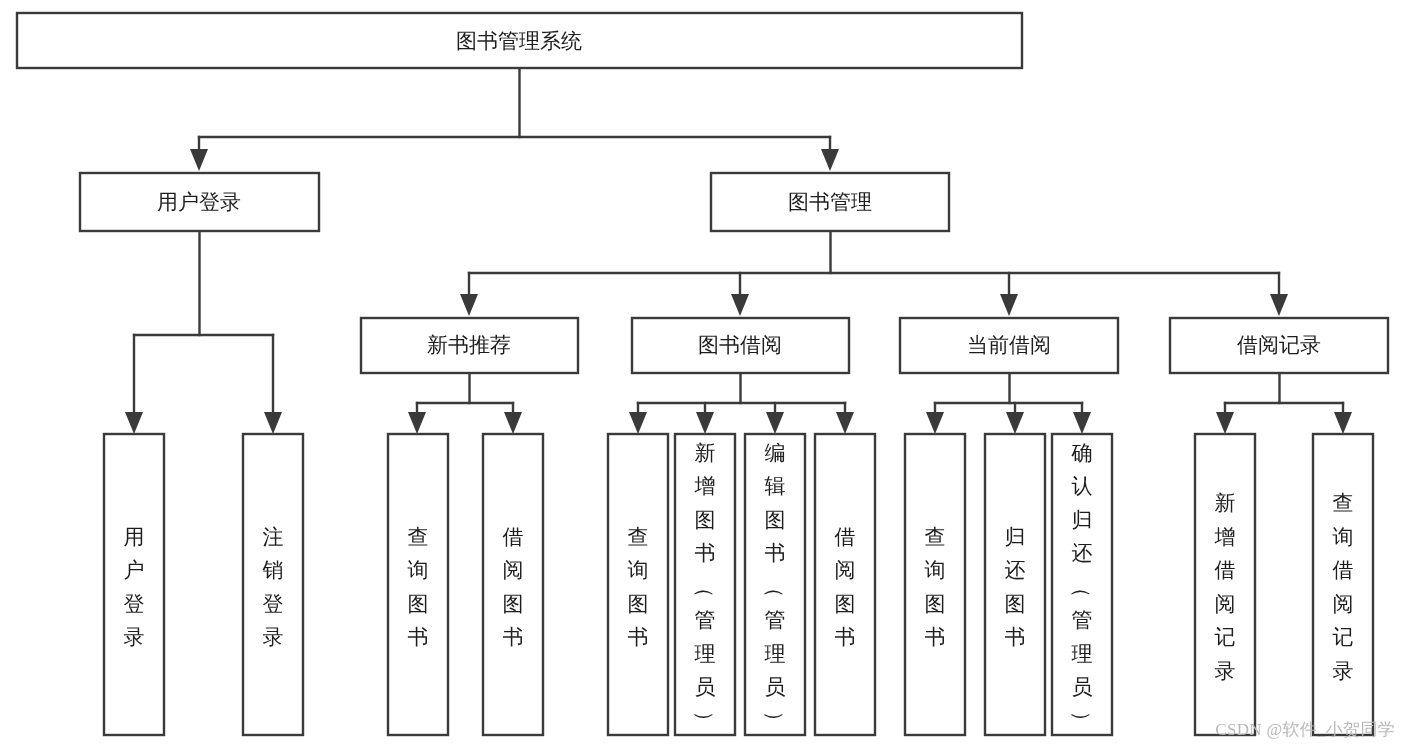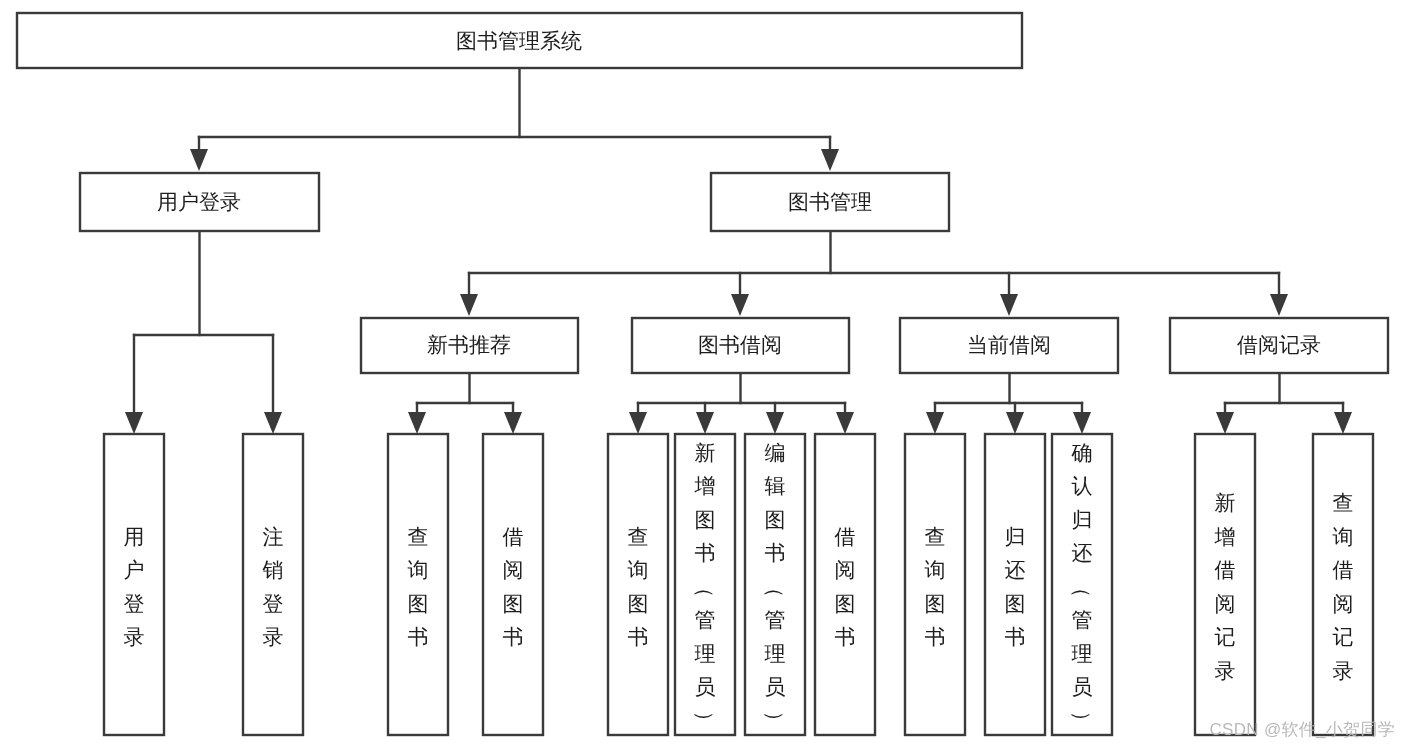--- a/index.html
+++ b/index.html
@@ -52,21 +52,21 @@
   .node-label-v {
     font-family: "Liberation Sans", "DejaVu Sans", sans-serif;
     font-size: 21px;
     fill: #1d1d1d;
     text-anchor: middle;
   }
   .watermark-text {
     position: absolute;
     right: 10px;
     bottom: 6px;
-    font-family: Liberation Sans, sans-serif;
+    font-family: Liberation Serif, serif;
     font-size: 17px;
     color: #b9b9b9;
     white-space: nowrap;
     letter-spacing: 0.3px;
   }
 </style>
 </head>
 <body>
 
 <div id="diagram-root">

